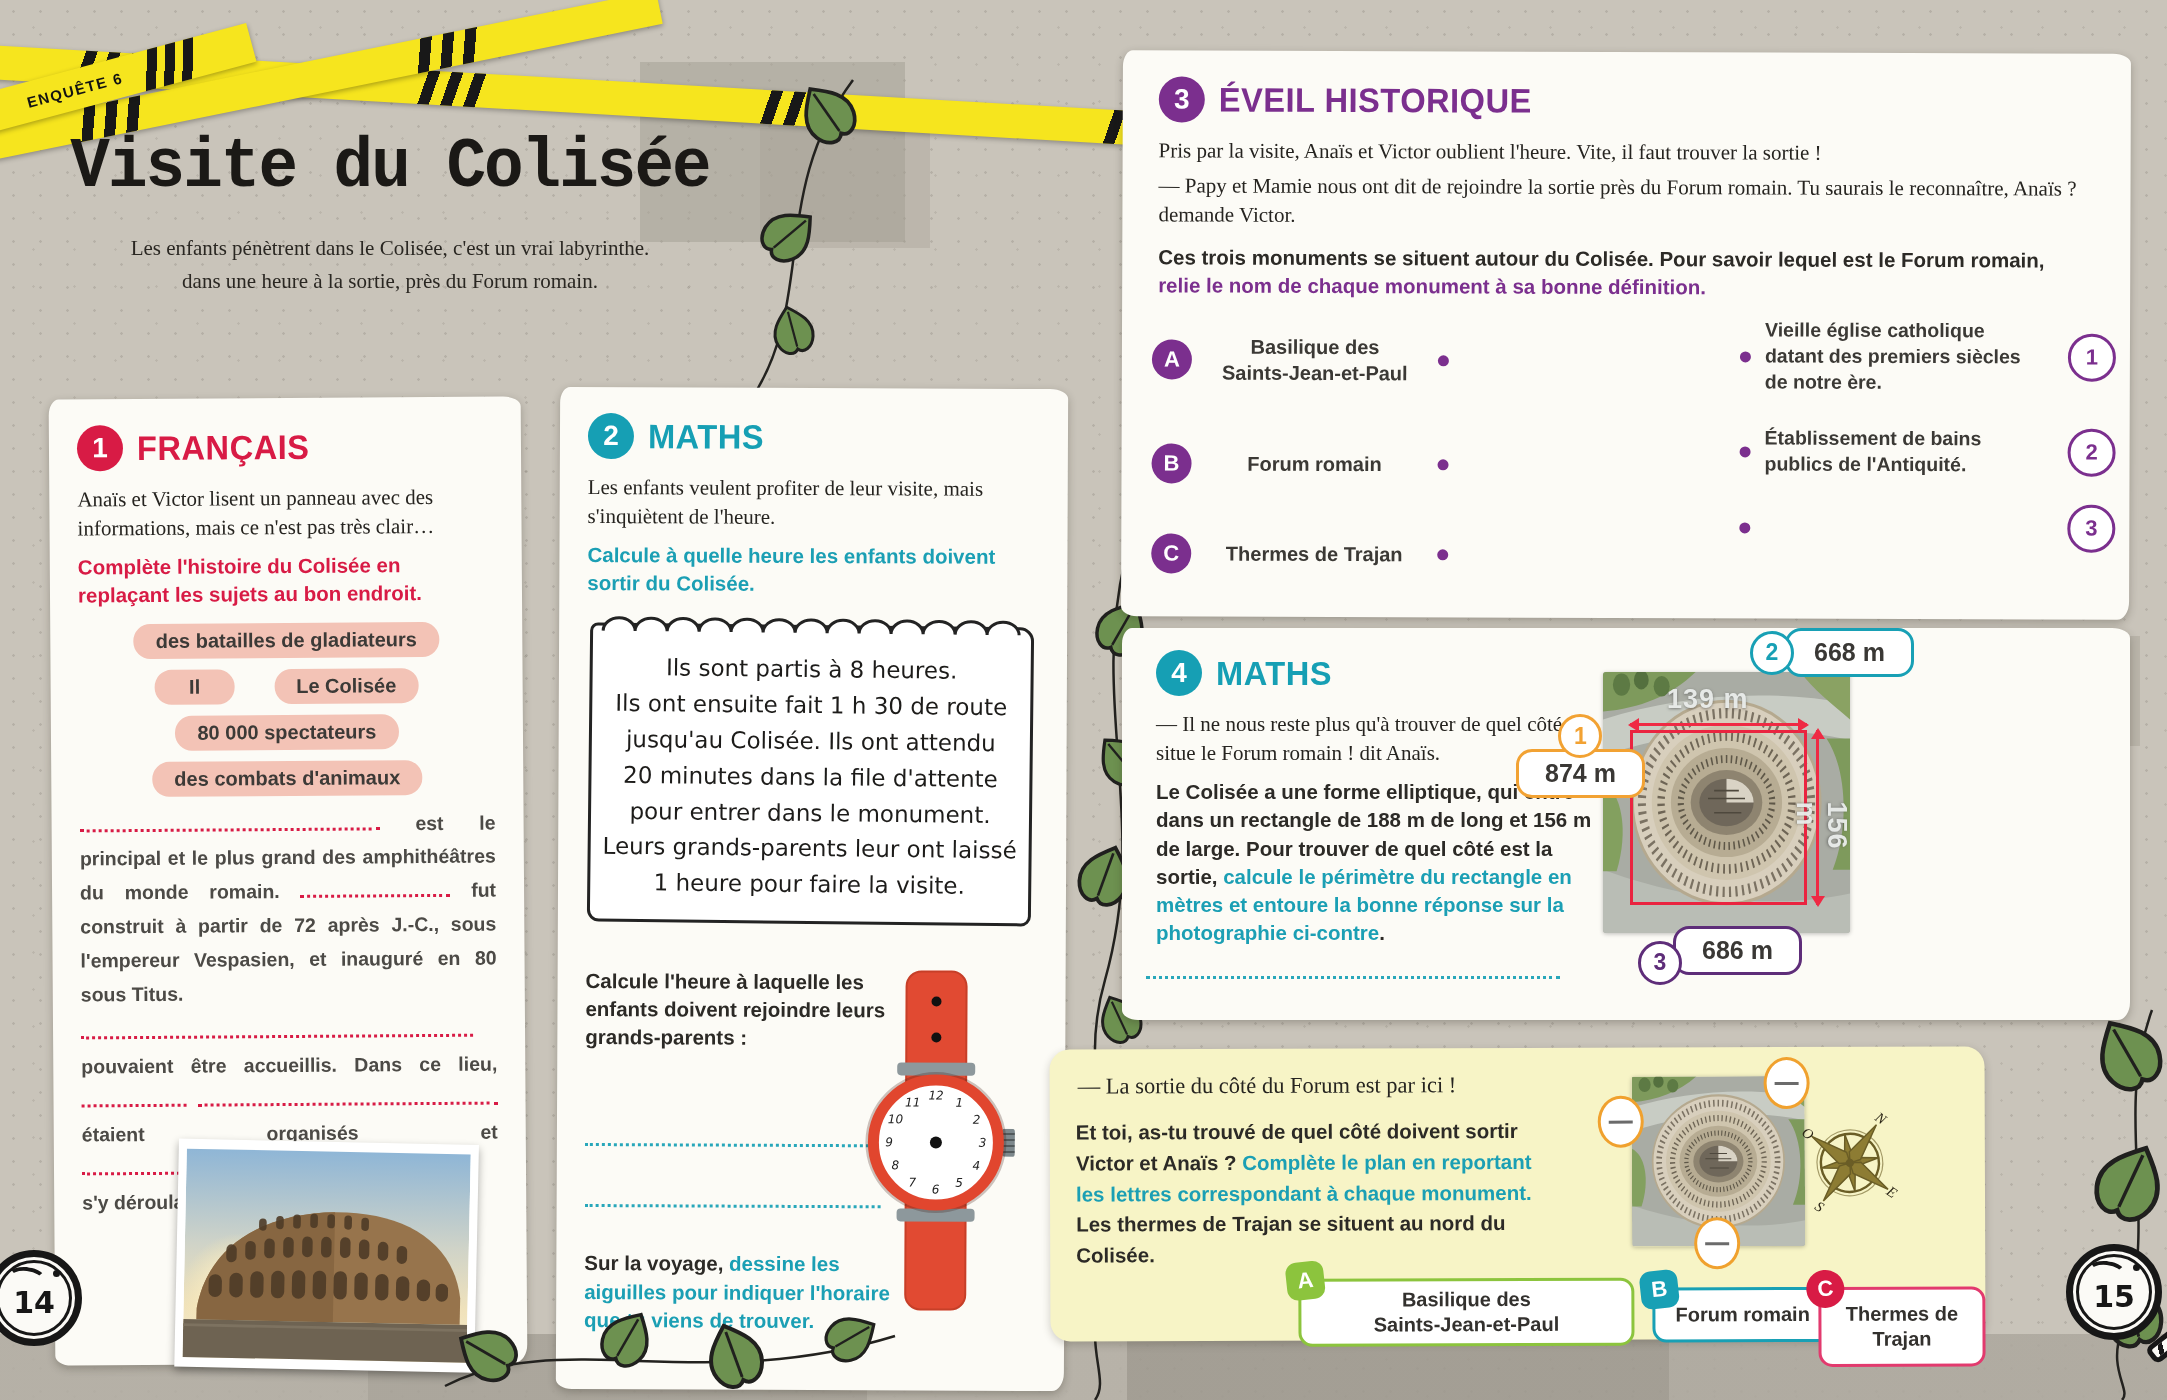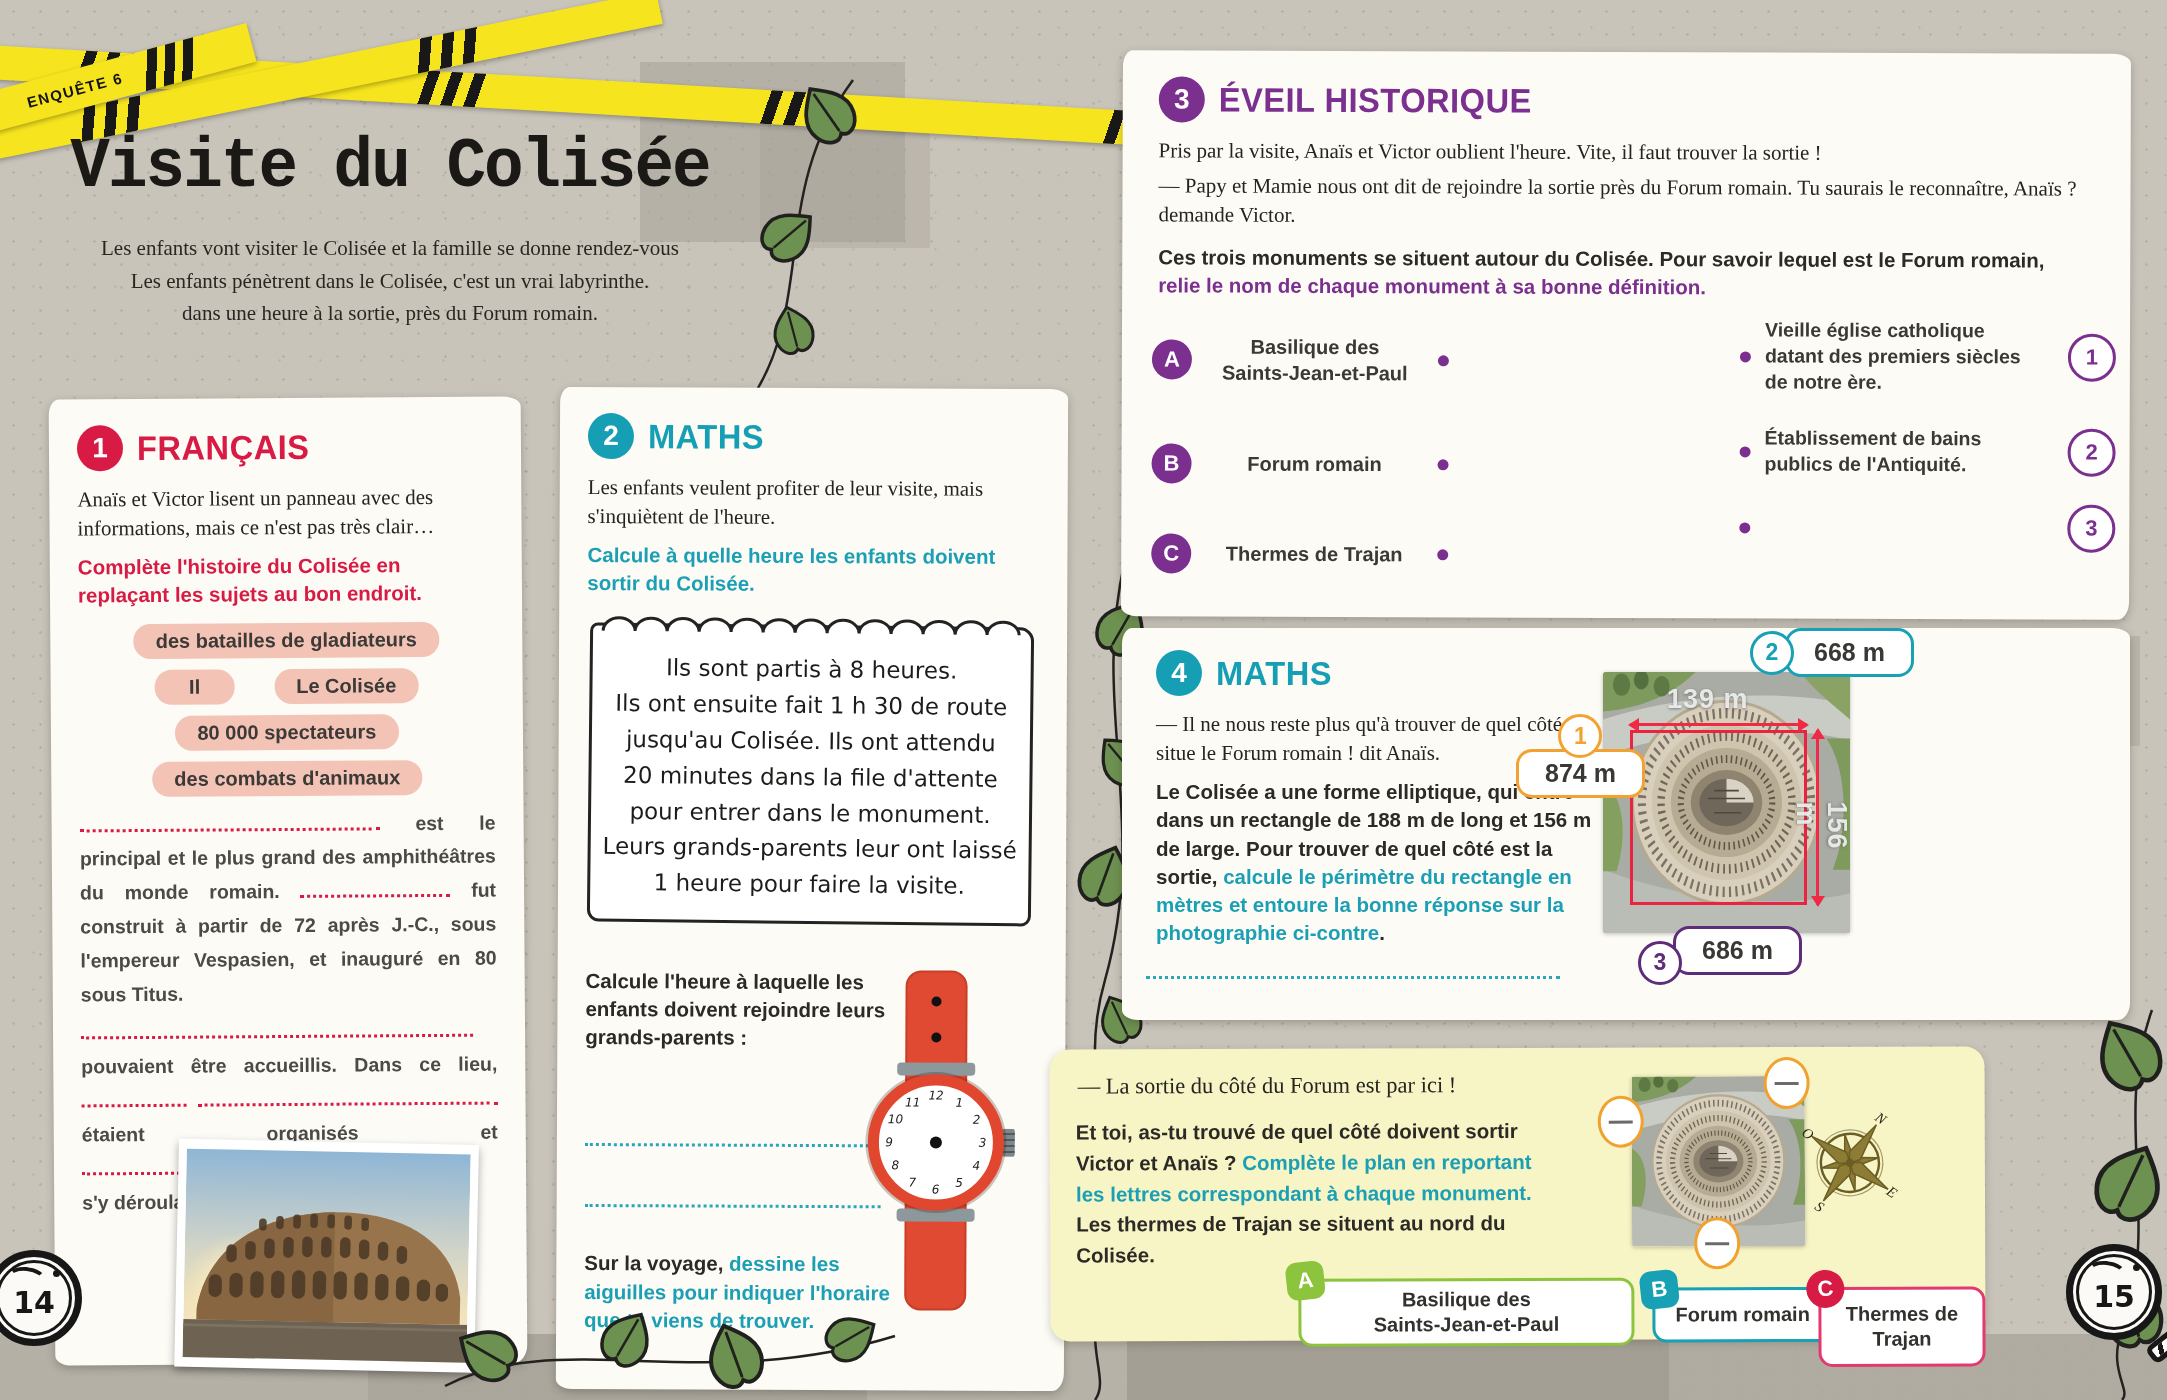--- a/index.html
+++ b/index.html
@@ -237,21 +237,20 @@
   </svg>
   <svg class="vine front" style="left:2052px;top:1000px;width:115px;height:400px" viewBox="0 0 115 400">
     <path d="M100,10 C60,120 110,220 70,330 C55,370 80,390 70,400" fill="none" stroke="#23221f" stroke-width="2.5"></path>
     <use href="#ivy-leaf" x="-20" y="-32" width="40" height="44" transform="translate(85,70) rotate(-30) scale(1.8)"></use>
     <use href="#ivy-leaf" x="-20" y="-32" width="40" height="44" transform="translate(70,200) rotate(25) scale(1.9)"></use>
     <use href="#ivy-leaf" x="-20" y="-32" width="40" height="44" transform="translate(85,330) rotate(-15) scale(1.7)"></use>
   </svg>
 
   <h1 id="main-title">Visite du Colisée</h1>
   <div id="intro">
-    <div>Les enfants vont visiter le Colisée et la famille se donne rendez-vous</div>
     <div>Les enfants pénètrent dans le Colisée, c'est un vrai labyrinthe.</div>
     <div>dans une heure à la sortie, près du Forum romain.</div>
   </div>
 
   <section class="panel red" id="panel1">
     <div class="sec-head">
       <span class="sec-num">1</span>
       <span class="sec-title">FRANÇAIS</span>
     </div>
     <p class="serif">Anaïs et Victor lisent un panneau avec des informations, mais ce n'est pas très clair…</p>

